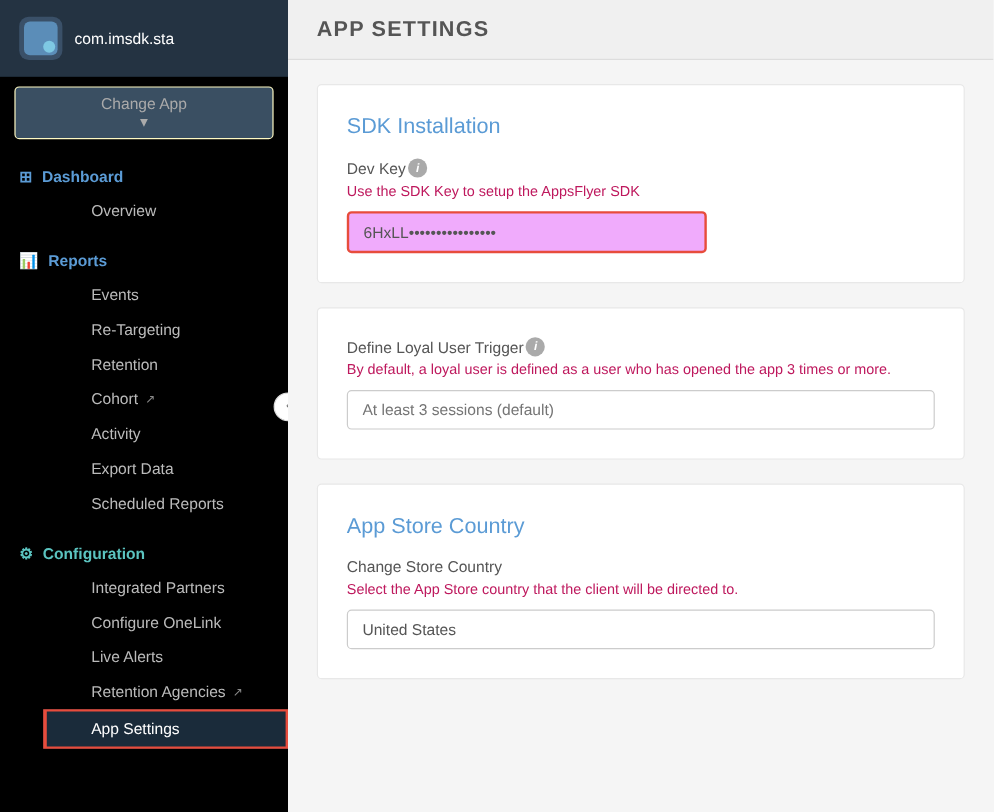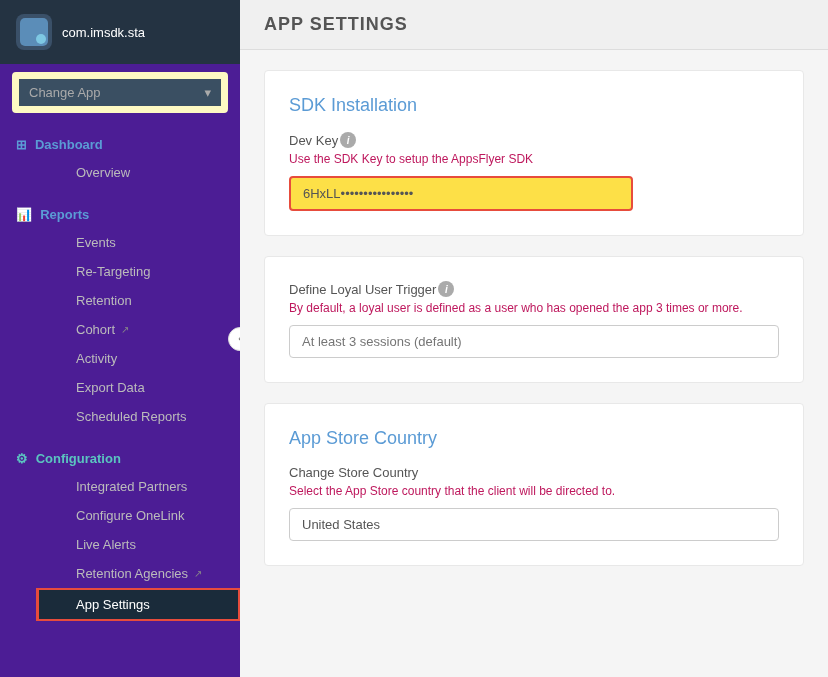--- a/index.html
+++ b/index.html
@@ -2,21 +2,21 @@
 <html><head>
   <meta charset="utf-8">
   <style>
     * { box-sizing: border-box; margin: 0; padding: 0; }
     body { font-family: -apple-system, BlinkMacSystemFont, 'Segoe UI', Arial, sans-serif; font-size: 14px; background: #f5f5f5; display: flex; height: 677px; width: 828px; overflow: hidden; }
 
     
     .sidebar {
       width: 240px;
       min-width: 240px;
-      background: #4c1d95;
+      background: #000000;
       color: #ccc;
       display: flex;
       flex-direction: column;
       height: 677px;
       overflow-y: auto;
       position: relative;
     }
     .sidebar-header {
       display: flex;
       align-items: center;
@@ -55,29 +55,30 @@
       right: 2px;
     }
     .app-title {
       color: #fff;
       font-size: 13px;
       font-weight: 500;
     }
     .change-app-dropdown {
       margin: 8px 12px;
       background: #3a4f62;
-      border: 7px solid #fef9c3;
+      border: 1px solid #fef9c3;
       border-radius: 4px;
       color: #aaa;
       font-size: 13px;
       padding: 6px 10px;
       display: flex;
       align-items: center;
       justify-content: space-between;
       cursor: pointer;
+      flex-direction: column;
     }
     .nav-section {
       padding: 10px 0 4px 0;
     }
     .nav-section-header {
       display: flex;
       align-items: center;
       gap: 8px;
       padding: 6px 16px;
       font-size: 13px;
@@ -190,28 +191,28 @@
       color: #555;
       background: #fff;
       outline: none;
     }
     .dev-key-wrapper {
       position: relative;
       display: inline-block;
       max-width: 380px;
     }
     .dev-key-input {
-      width: 344px;
+      width: 300px;
       max-width: 380px;
       padding: 8px 12px;
       border: 2px solid #e74c3c;
       border-radius: 4px;
       font-size: 13px;
       color: #555;
-      background: #fde047;
+      background: #f0abfc;
       outline: none;
     }
     .info-icon {
       display: inline-flex;
       align-items: center;
       justify-content: center;
       width: 16px;
       height: 16px;
       background: #aaa;
       color: #fff;

